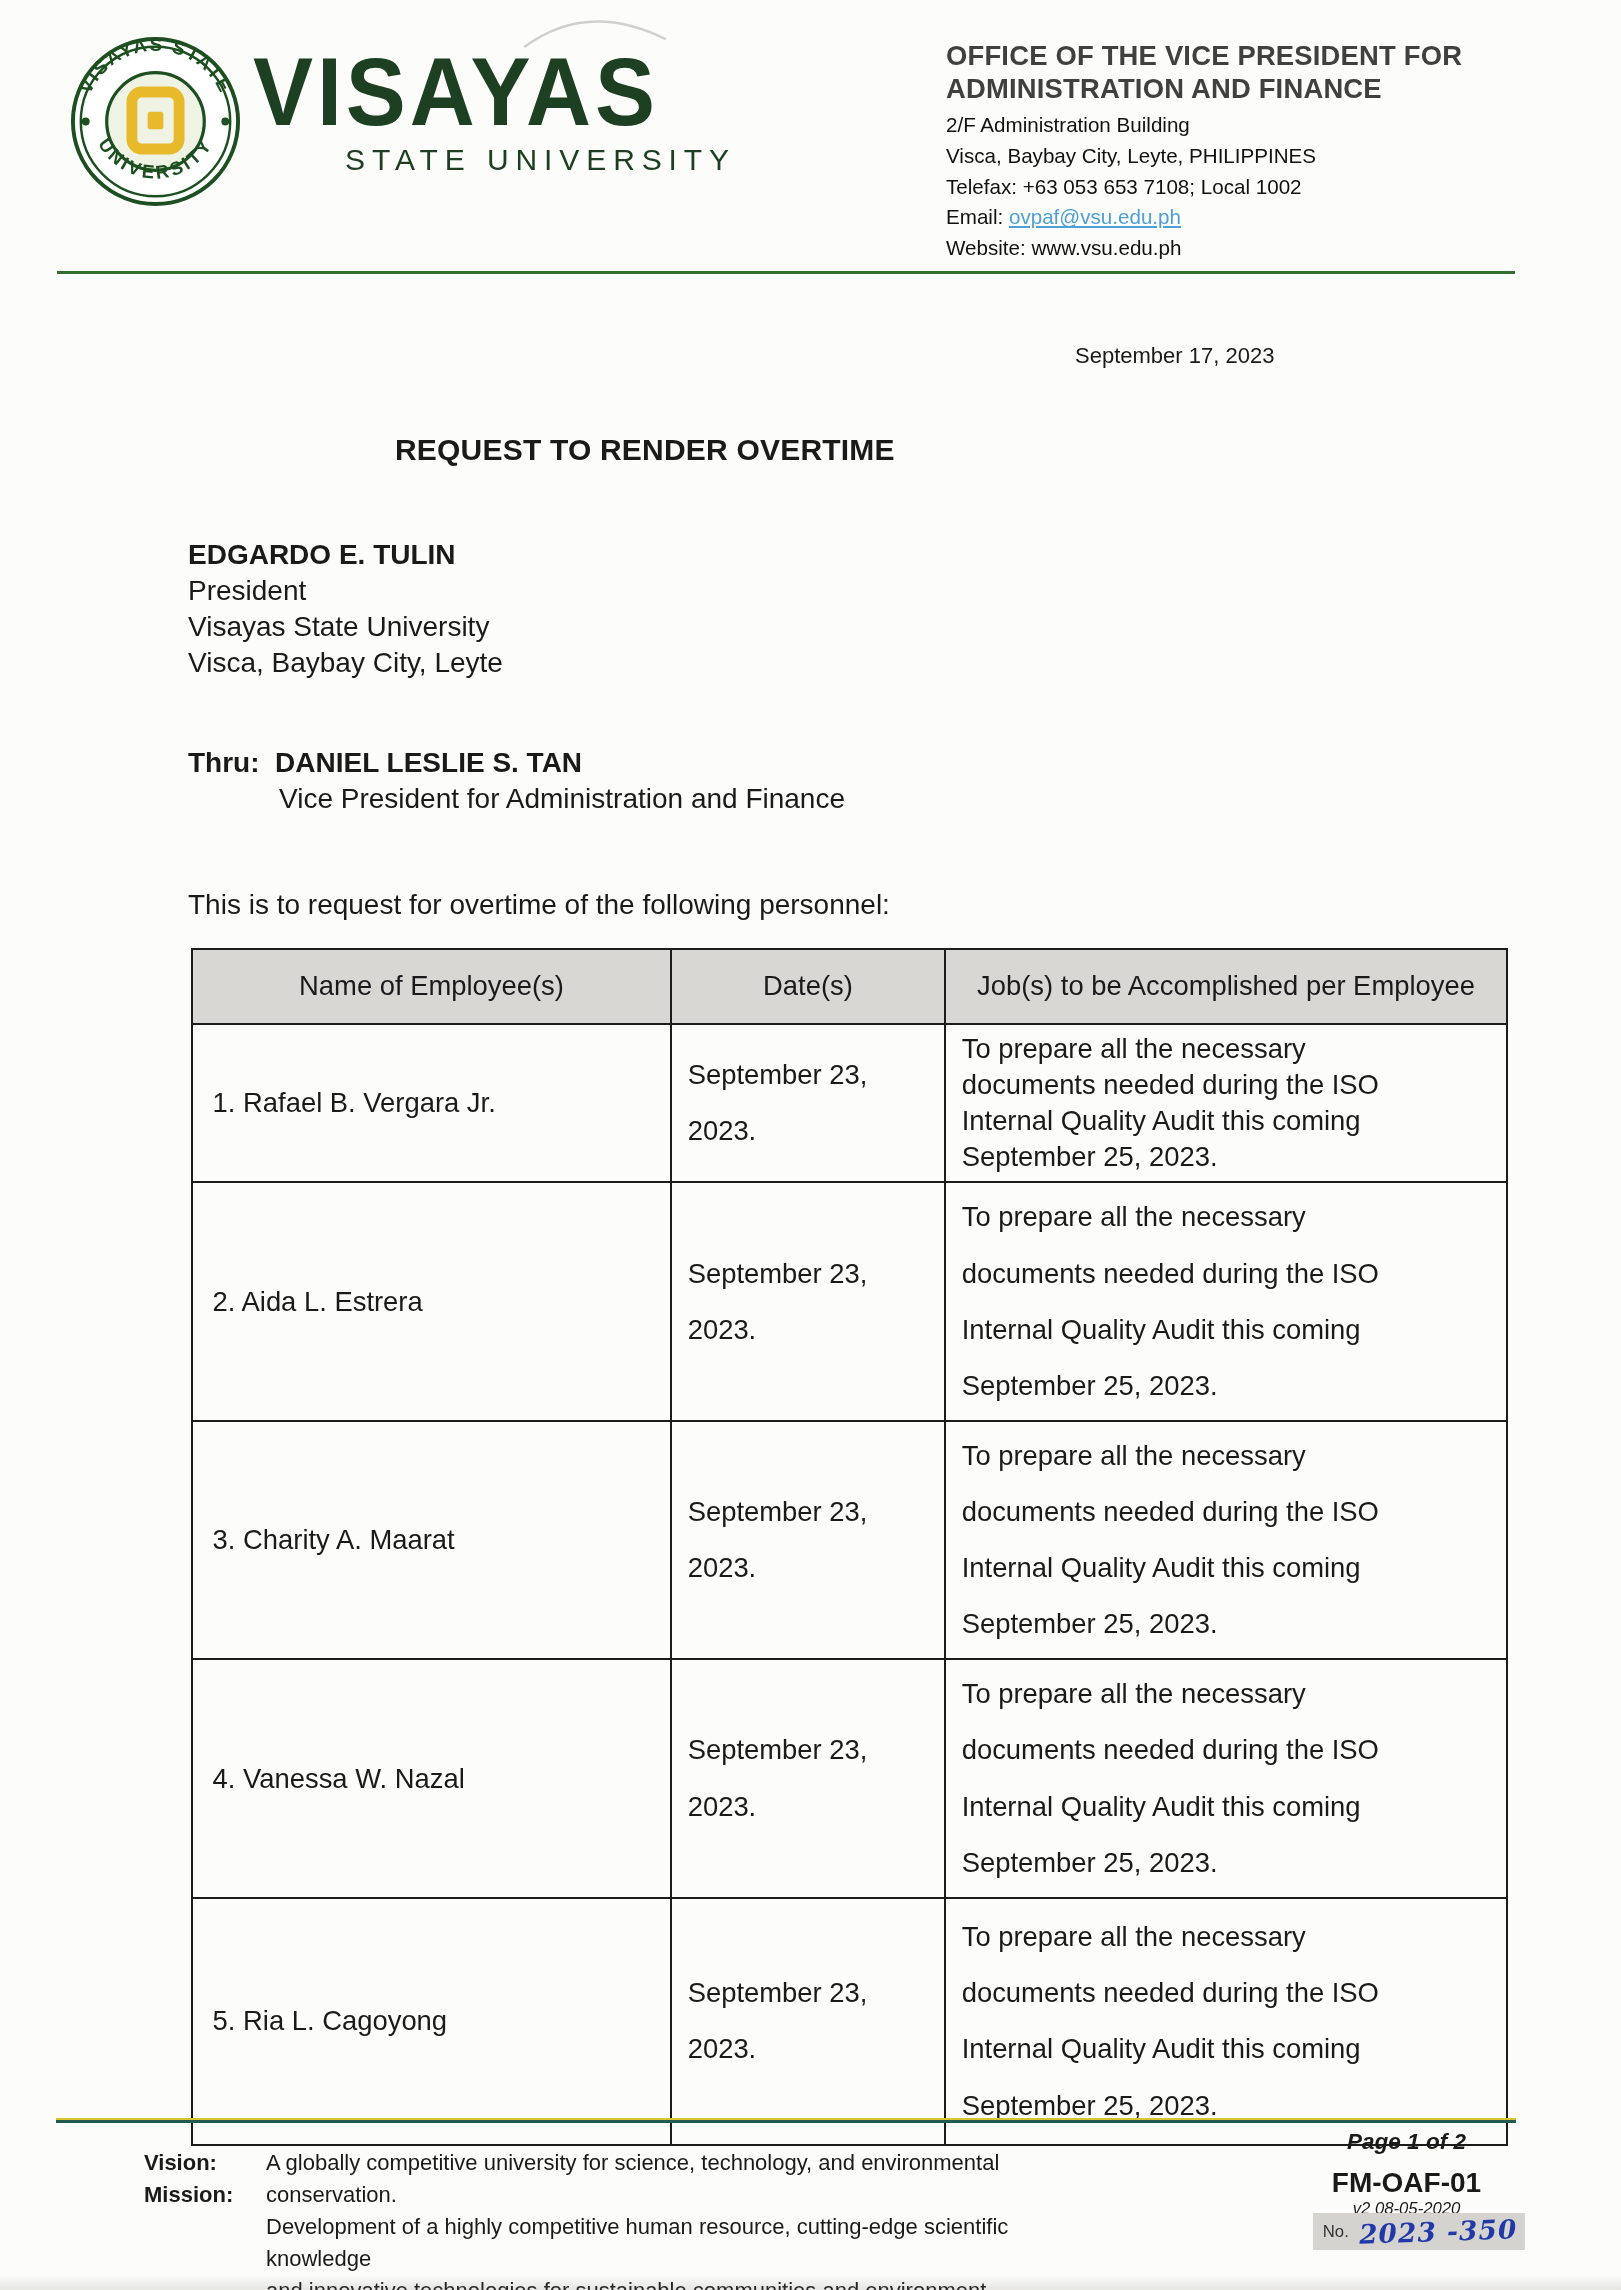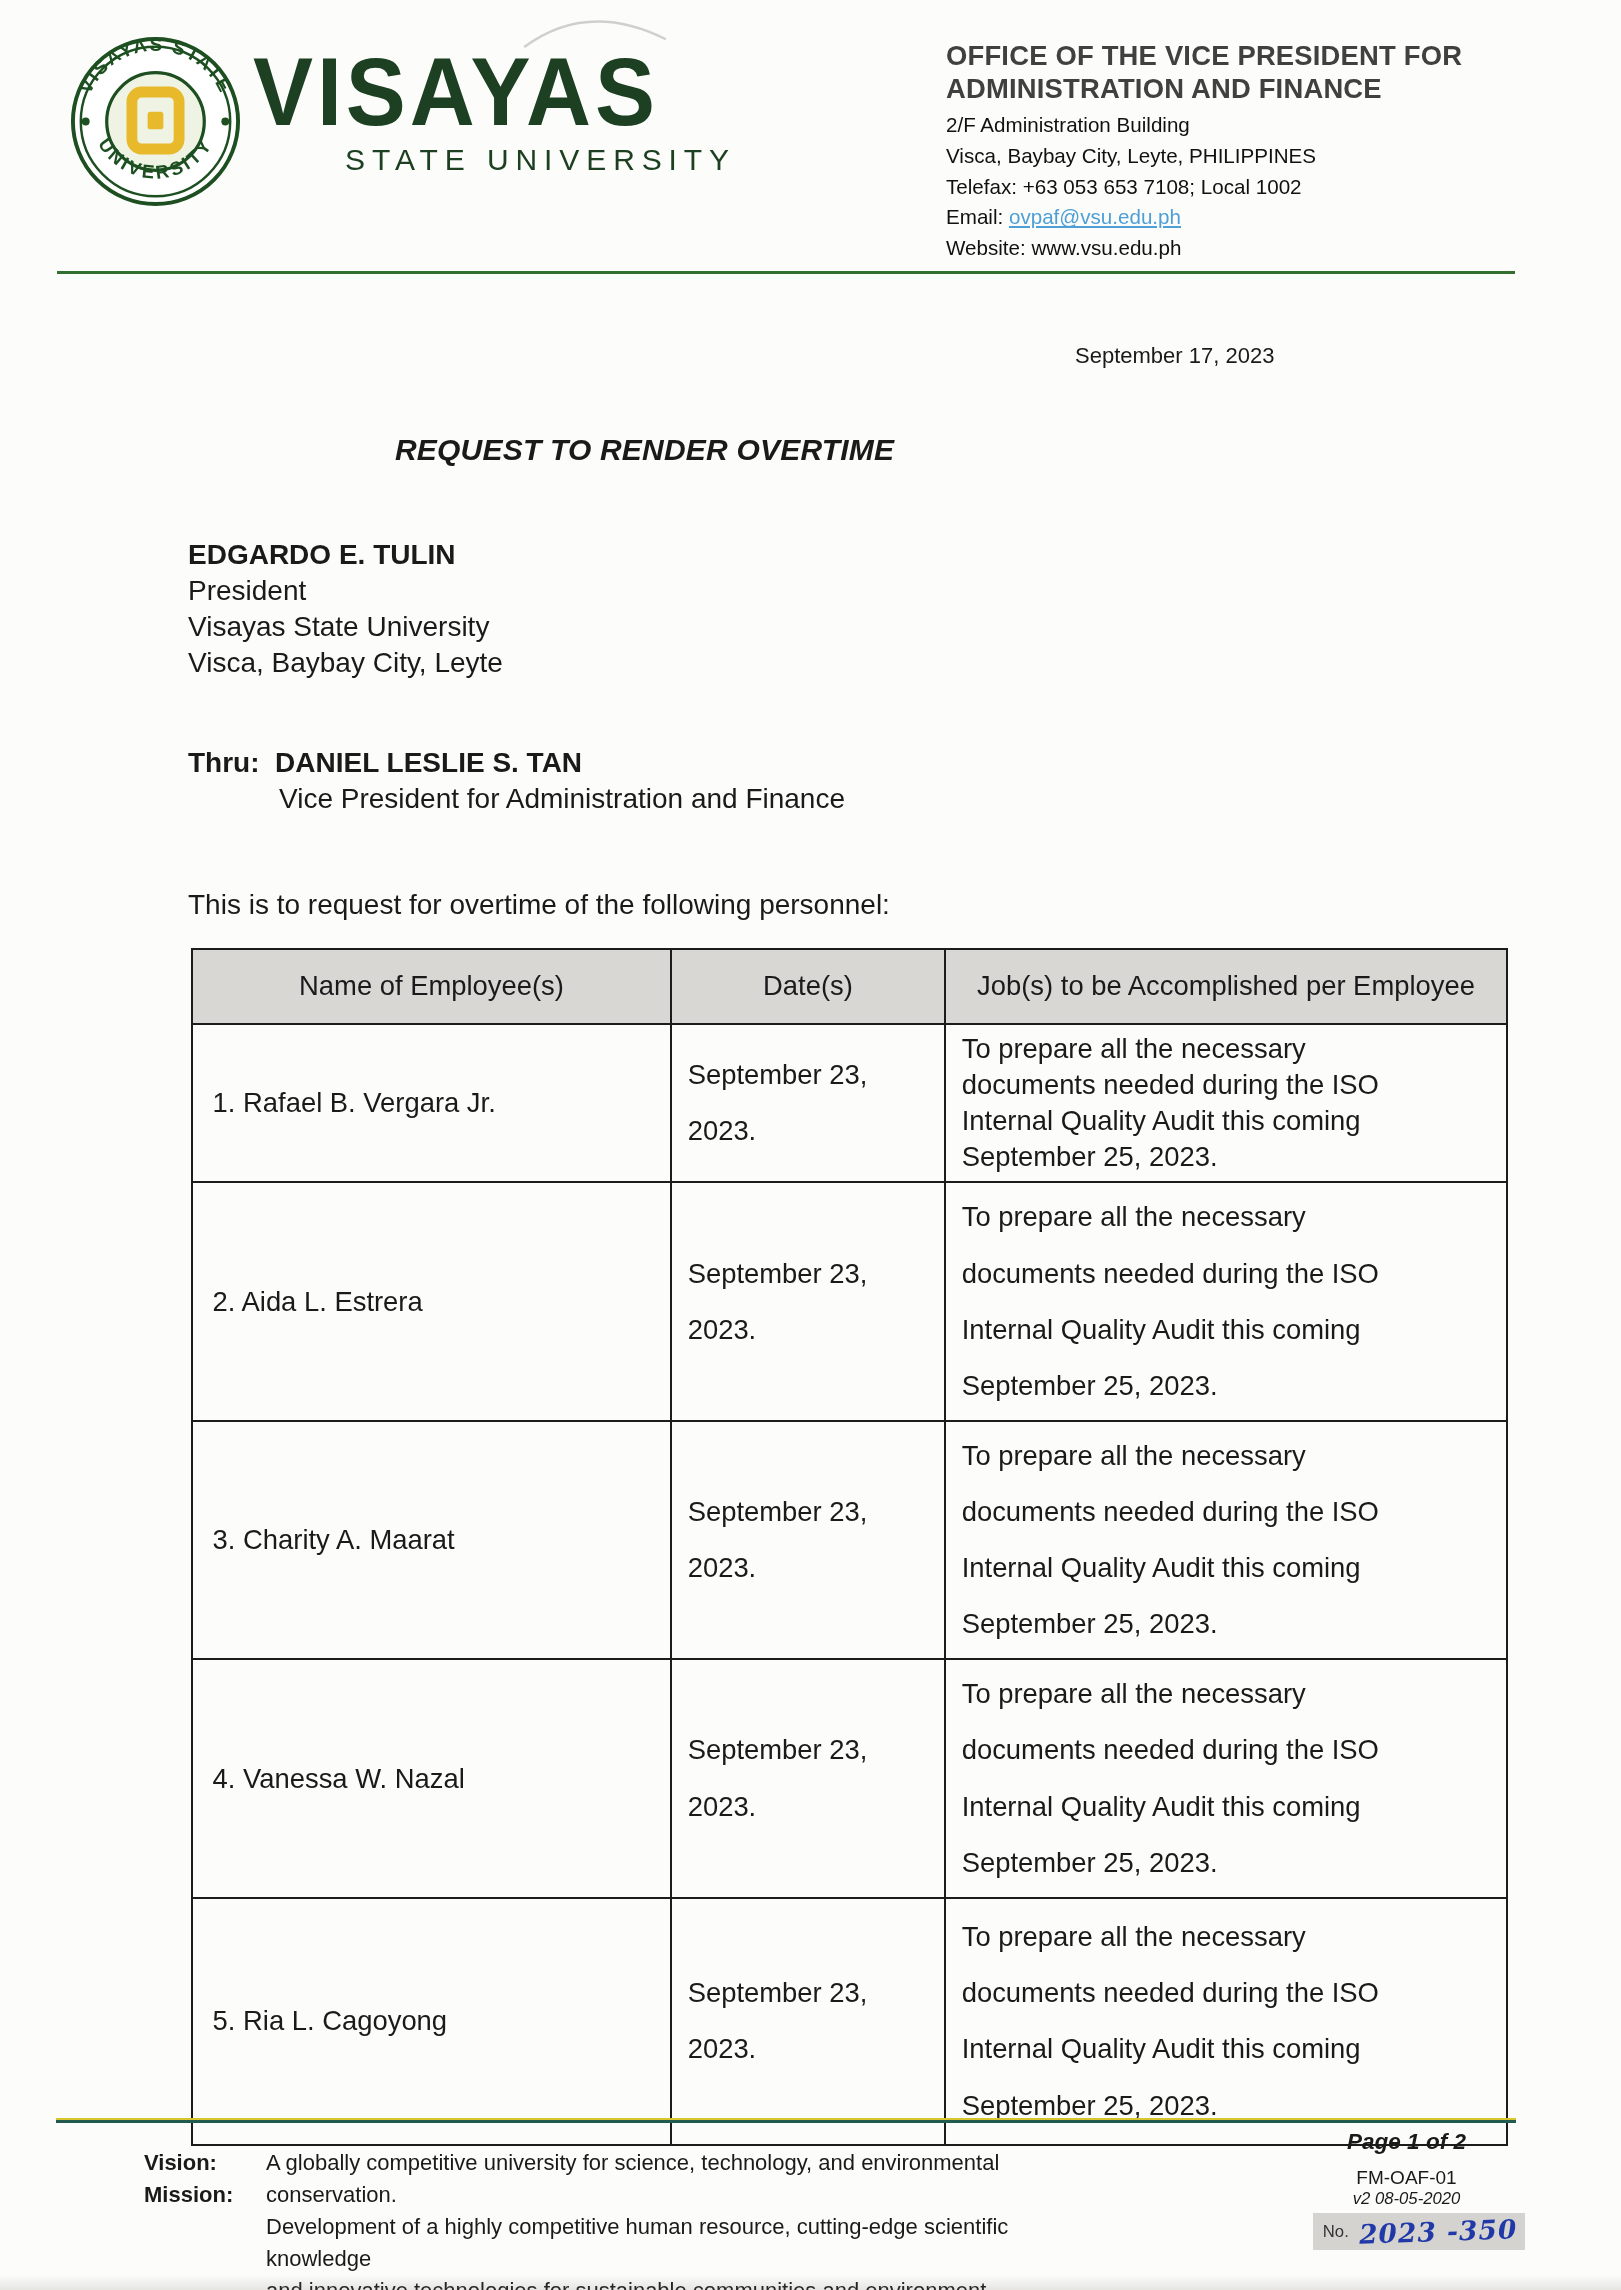--- a/index.html
+++ b/index.html
@@ -60,21 +60,21 @@
   tr.r5{height:247px;}
 
   
   .footer-rule{
     height:4.9px;
     background:linear-gradient(to bottom,#d9c62c 0 45%,#235a50 45% 100%);
   }
   .footer-label{font-size:22px;font-weight:700;line-height:32px;}
   .footer-text{font-size:22px;line-height:32px;}
   .page-info{font-size:22.5px;font-style:italic;font-weight:700;}
-  .form-code{font-size:19px;font-weight:400;}
+  .form-code{font-size:28px;font-weight:700;}
   .form-version{font-size:16.7px;font-style:italic;}
   .no-box{
     background:#d4d3cf;width:212px;height:37px;
     display:flex;align-items:center;gap:9.8px;padding-left:9.8px;box-sizing:border-box;
   }
   .no-label{font-size:16.7px;color:#333;}
   .no-value{
     font-size:26.5px;color:#2038a8;font-style:italic;font-weight:700;
     transform:rotate(-2deg);letter-spacing:1px;
     font-family:"DejaVu Serif", serif;
@@ -126,21 +126,21 @@
       <div>Telefax: +63 053 653 7108; Local 1002</div>
       <div><span>Email: </span><a href="#">ovpaf@vsu.edu.ph</a></div>
       <div><span>Website: </span><span>www.vsu.edu.ph</span></div>
     </div>
   </div>
 
   <div class="abs top-rule" style="left:57px;top:271px;width:1458px;"></div>
 
   <div class="abs date-line" style="left:1075px;top:343px;">September 17, 2023</div>
 
-  <div class="abs doc-title" style="left:395px;top:433px;font-style:italic;">REQUEST TO RENDER OVERTIME</div>
+  <div class="abs doc-title" style="left:395px;top:433px;">REQUEST TO RENDER OVERTIME</div>
 
   <div class="abs block" style="left:188px;top:537px;">
     <div class="bold">EDGARDO E. TULIN</div>
     <div>President</div>
     <div>Visayas State University</div>
     <div>Visca, Baybay City, Leyte</div>
   </div>
 
   <div class="abs block" style="left:188px;top:745px;">
     <div><span class="bold">Thru:</span>&nbsp;&nbsp;<span class="bold">DANIEL LESLIE S. TAN</span></div>

